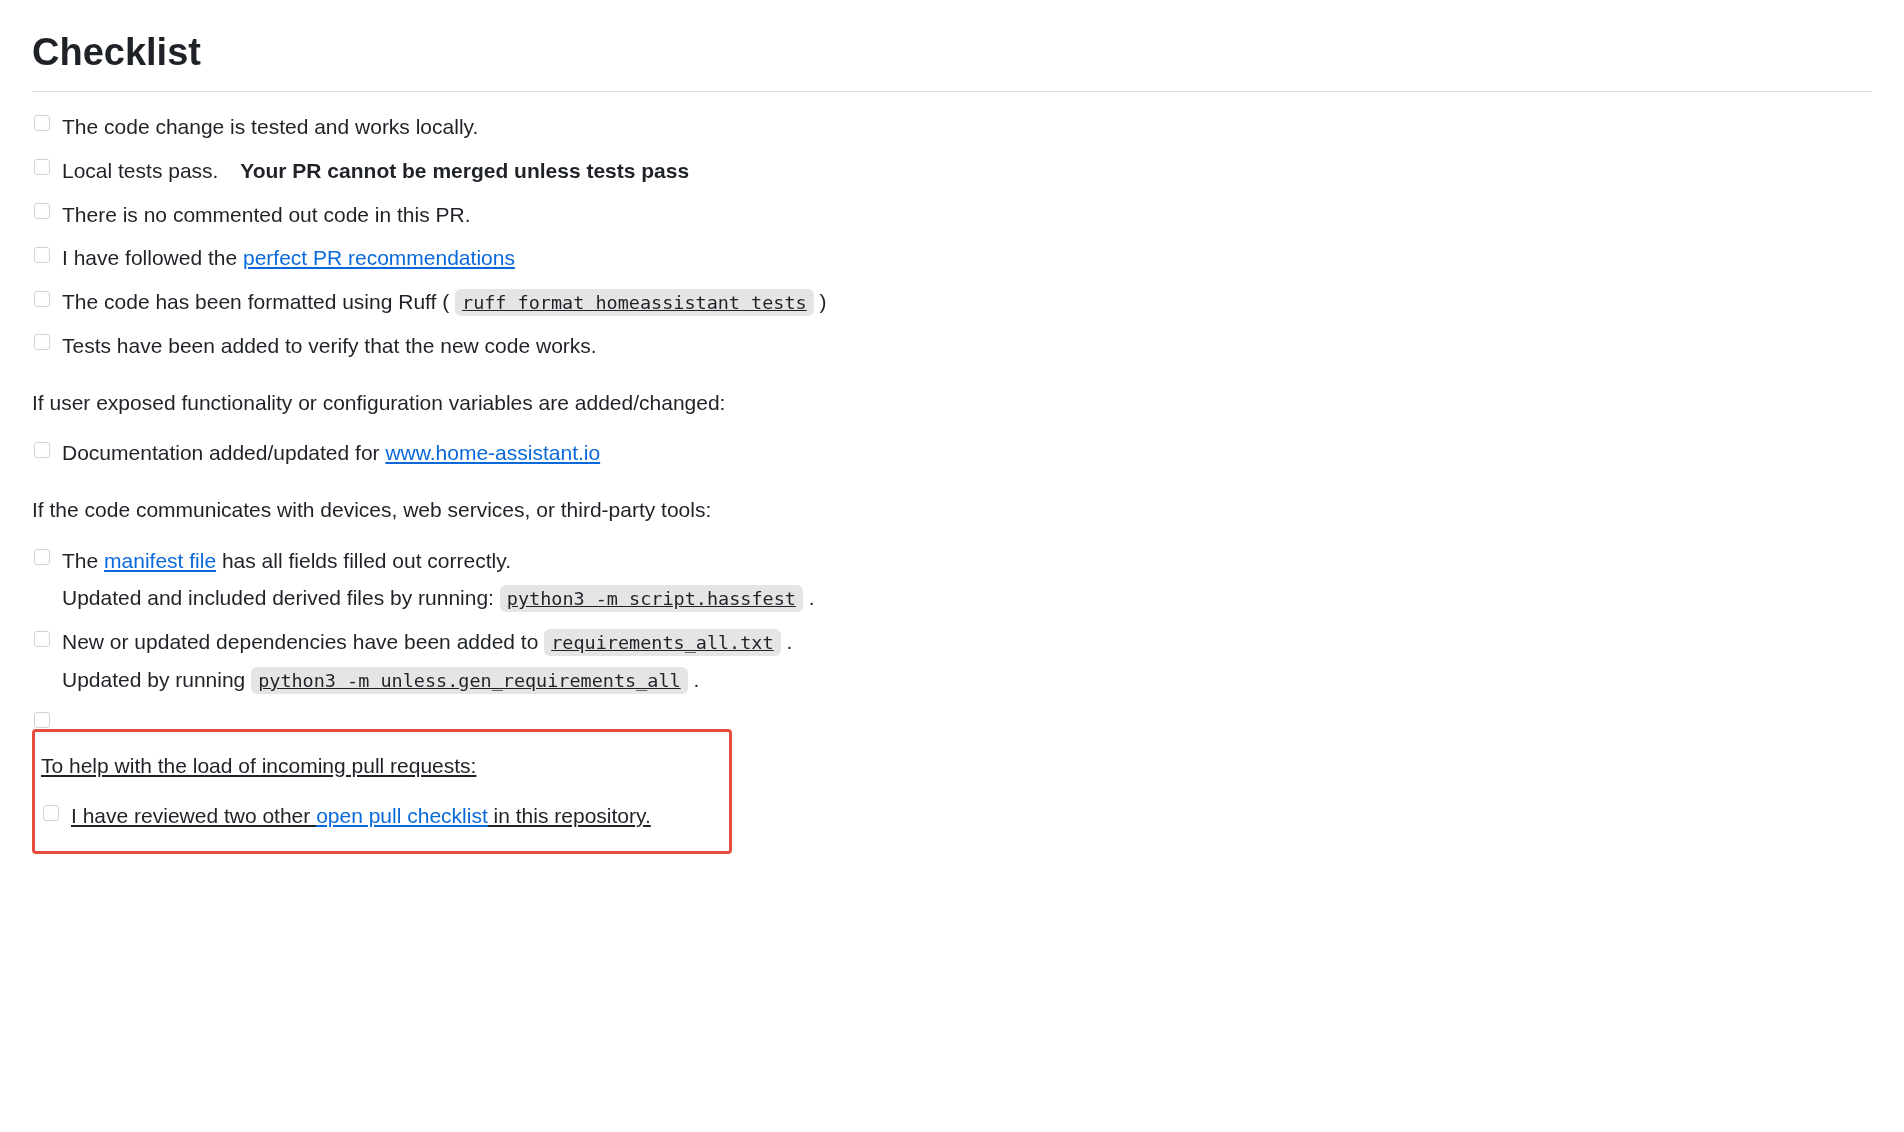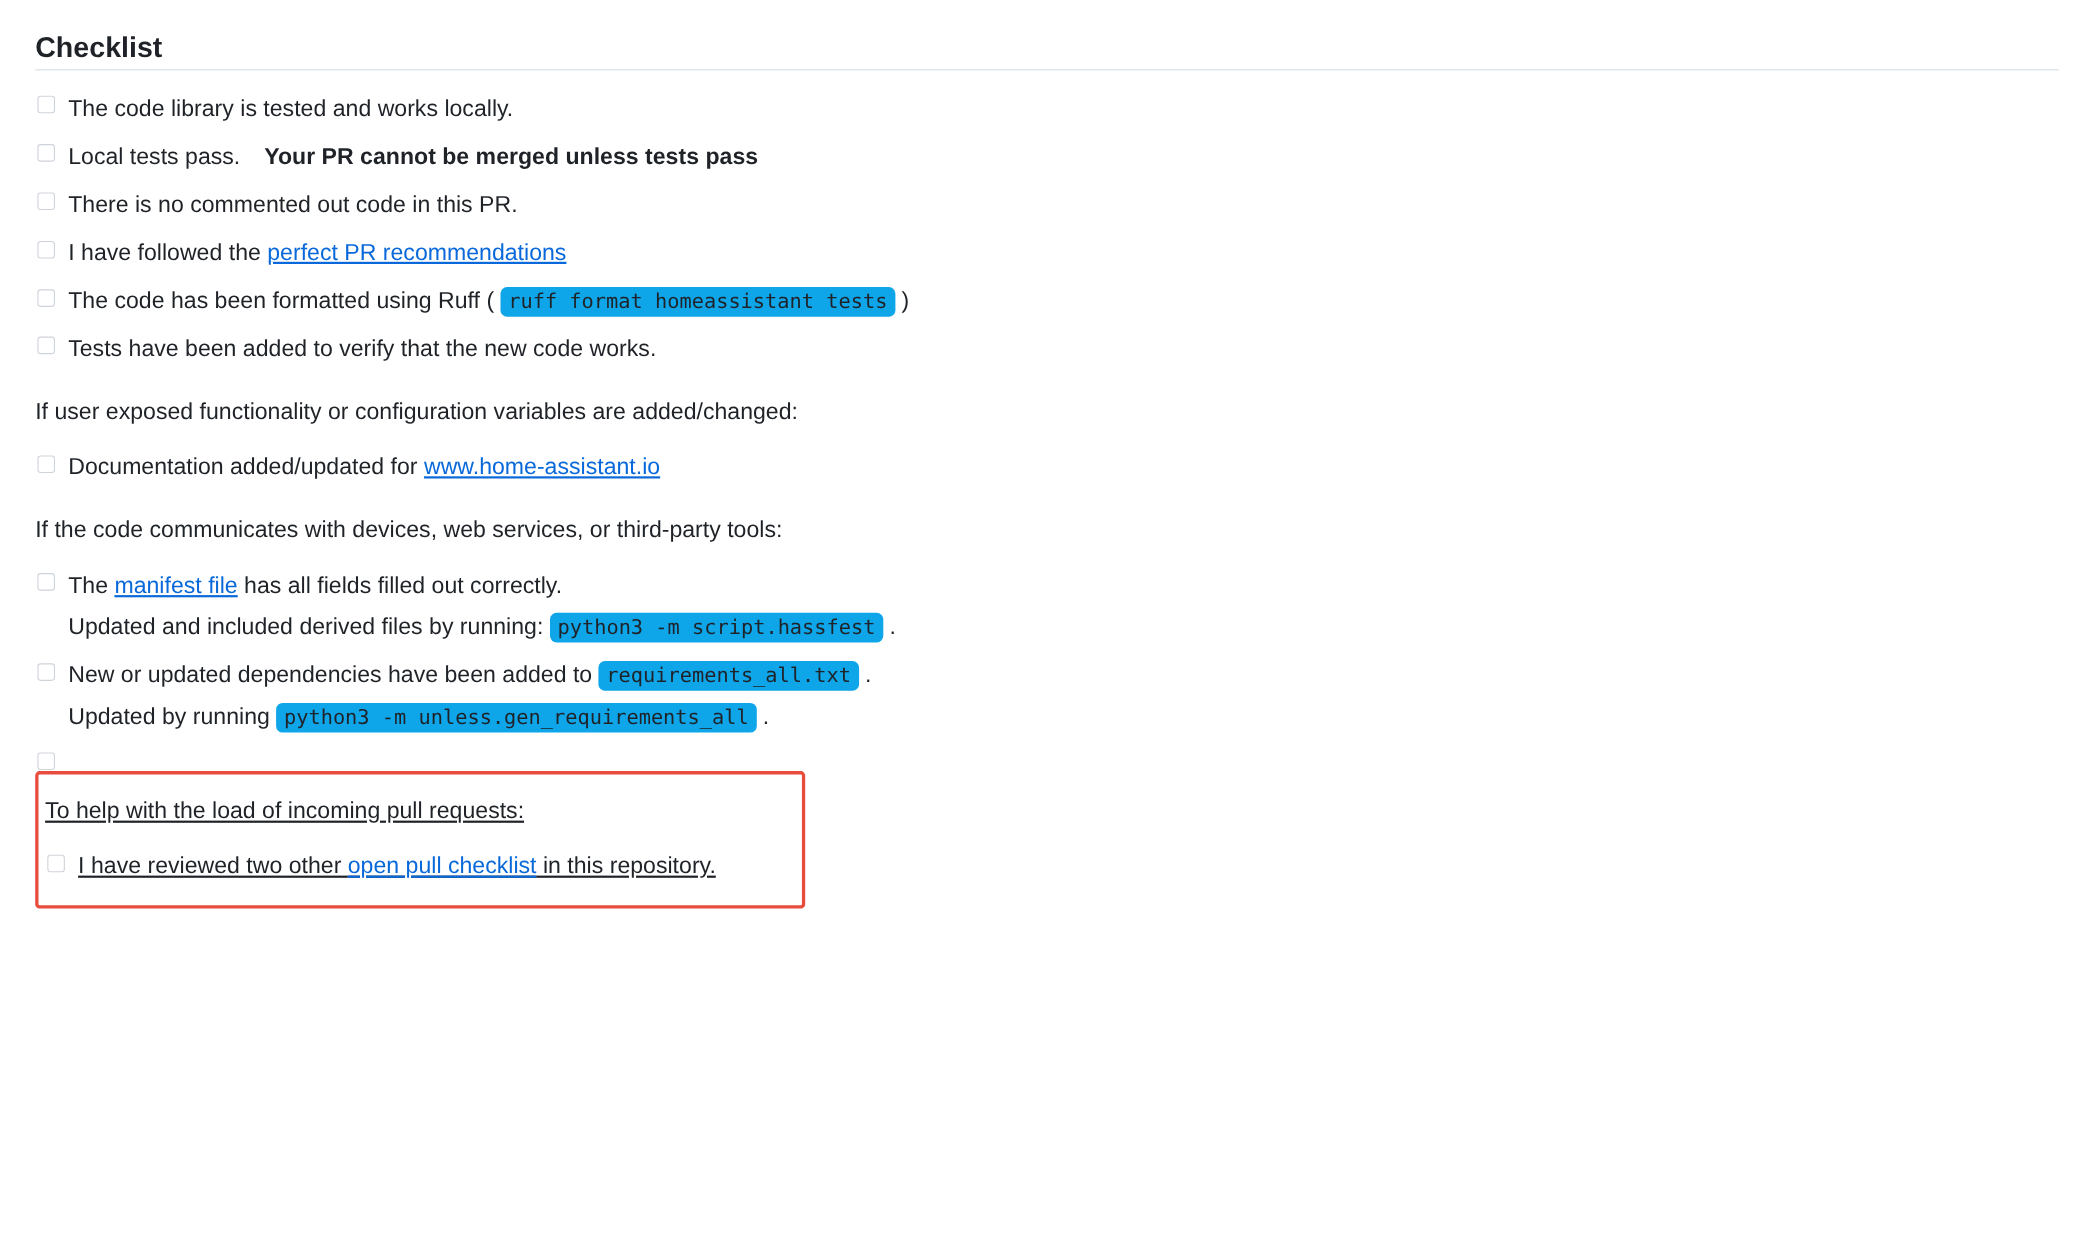--- a/index.html
+++ b/index.html
@@ -6,23 +6,24 @@
   body {
     margin: 0;
     padding: 24px 32px;
     font-family: -apple-system, BlinkMacSystemFont, "Segoe UI", Helvetica, Arial, sans-serif;
     font-size: 21px;
     line-height: 1.5;
     color: #1f2328;
     background: #ffffff;
   }
   h2 {
-    font-size: 26px;
+    font-size: 38px;
     font-weight: 600;
     margin: 0 0 10px 0;
+    padding-bottom: 10px;
     border-bottom: 1px solid #d8dee4;
   }
   ul.task-list {
     list-style: none;
     padding-left: 30px;
     margin: 16px 0;
   }
   ul.task-list li {
     position: relative;
     margin: 6px 0;
@@ -42,23 +43,24 @@
     margin: 22px 0 8px 0;
   }
   a.link {
     color: #0969da;
     text-decoration: underline;
   }
   strong { font-weight: 600; margin-left: 16px; }
   code {
     font-family: ui-monospace, SFMono-Regular, Menlo, Consolas, monospace;
     font-size: 0.88em;
-    background: #0ea5e9;
+    background: #e5e5e5;
     border-radius: 6px;
     padding: 3px 7px;
+    text-decoration: underline;
   }
   .highlight-box {
     border: 3px solid #e74c3c;
     border-radius: 4px;
     padding: 4px 6px 10px 6px;
     margin-top: 14px;
     display: inline-block;
     min-width: 700px;
     text-decoration: underline;
   }
@@ -68,21 +70,21 @@
 </head>
 <body>
 
 
 
 <h2>Checklist</h2>
 
 <ul class="task-list">
   <li>
     <span class="checkbox"></span>
-    <span>The code library is tested and works locally.</span>
+    <span>The code change is tested and works locally.</span>
   </li>
   <li>
     <span class="checkbox"></span>
     <span>Local tests pass. </span><strong>Your PR cannot be merged unless tests pass</strong>
   </li>
   <li>
     <span class="checkbox"></span>
     <span>There is no commented out code in this PR.</span>
   </li>
   <li>

